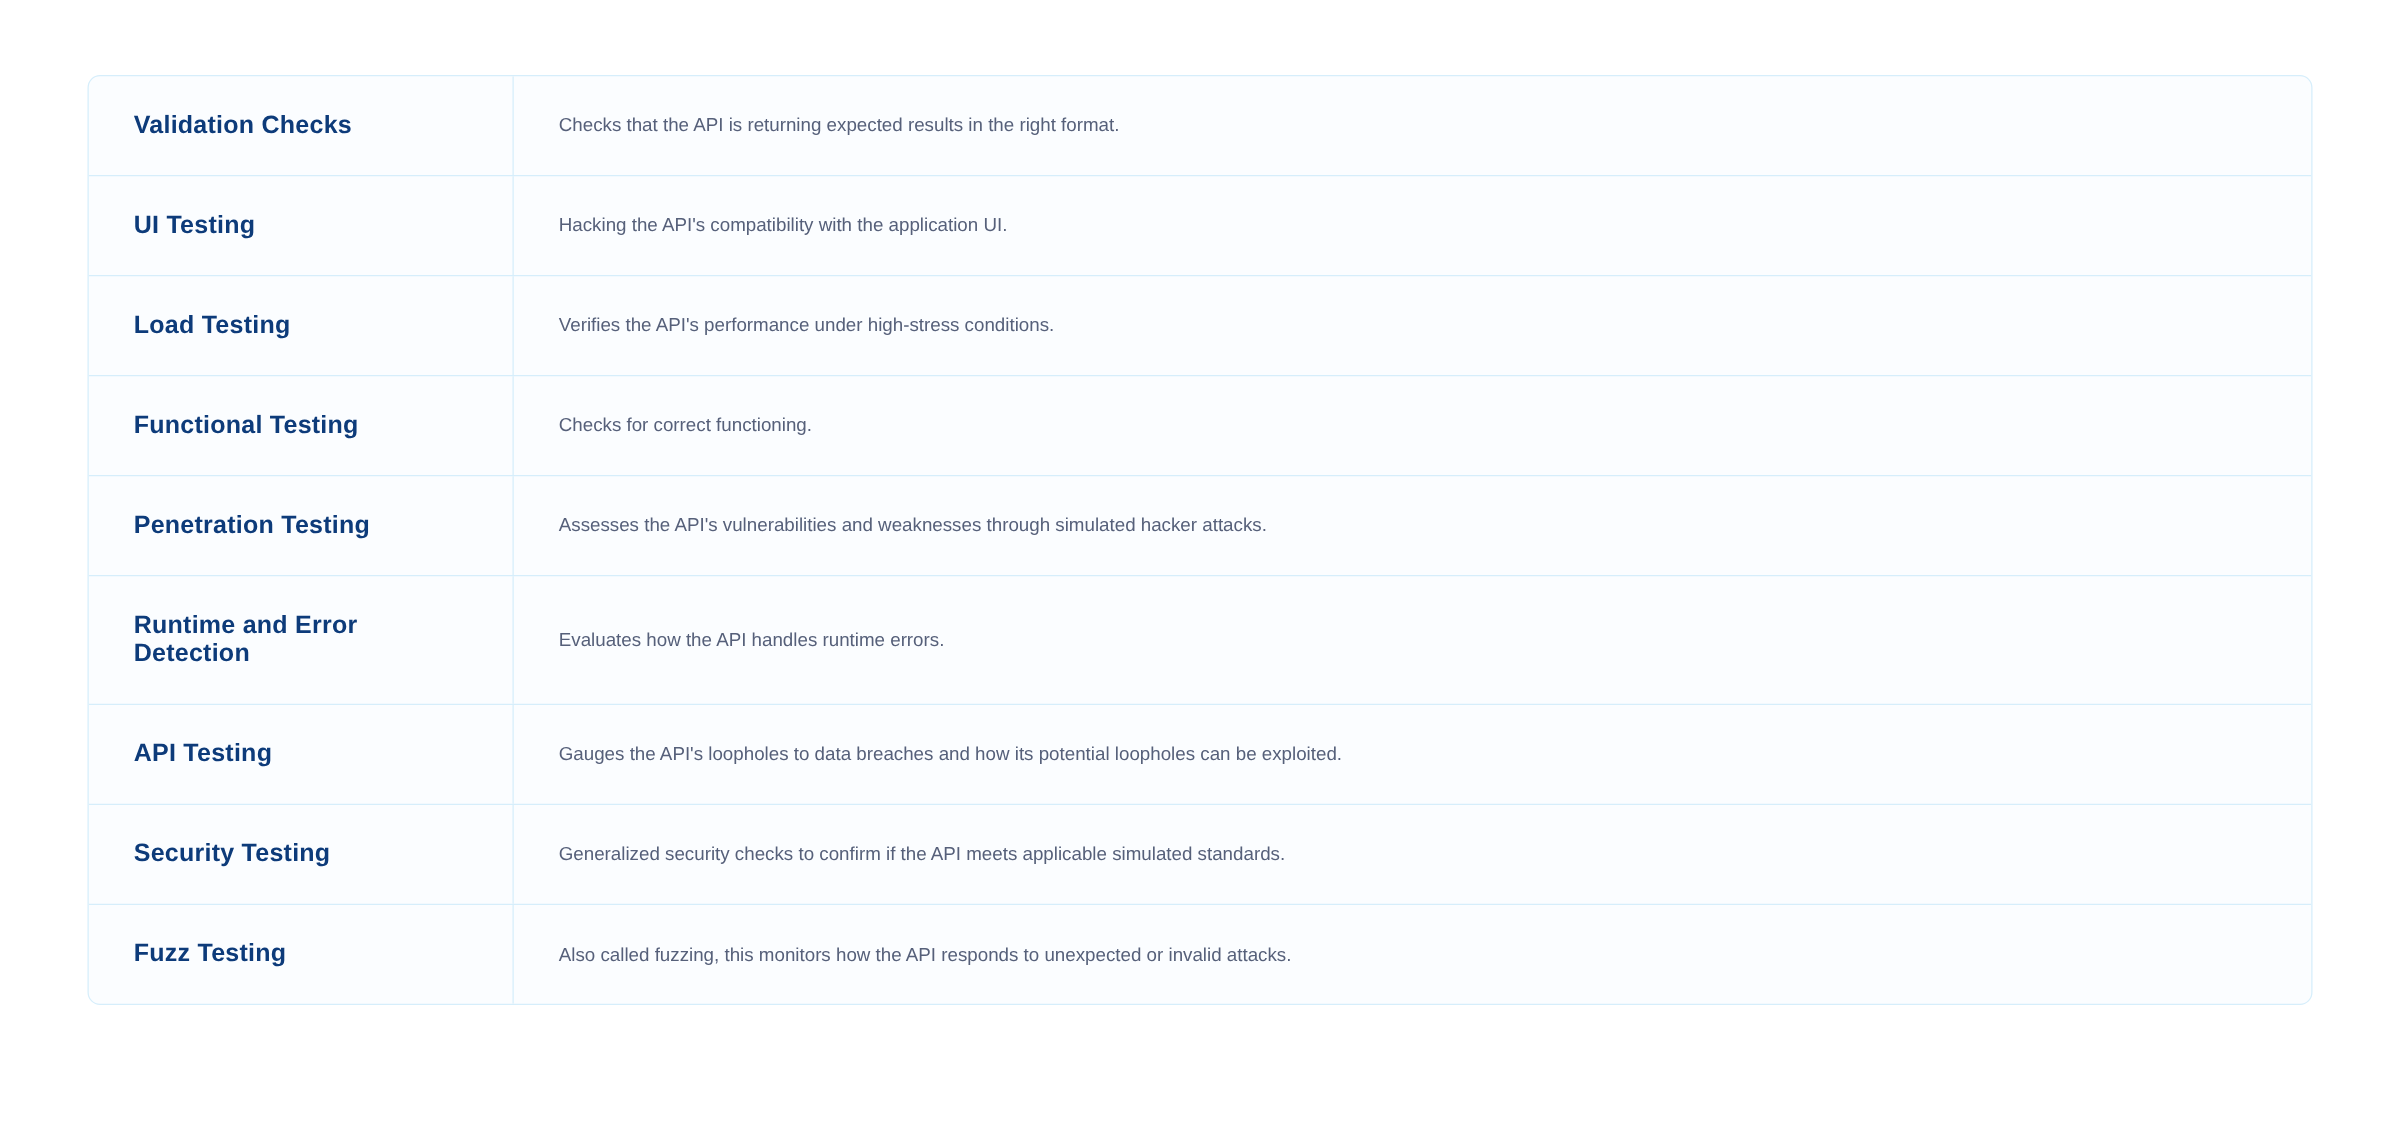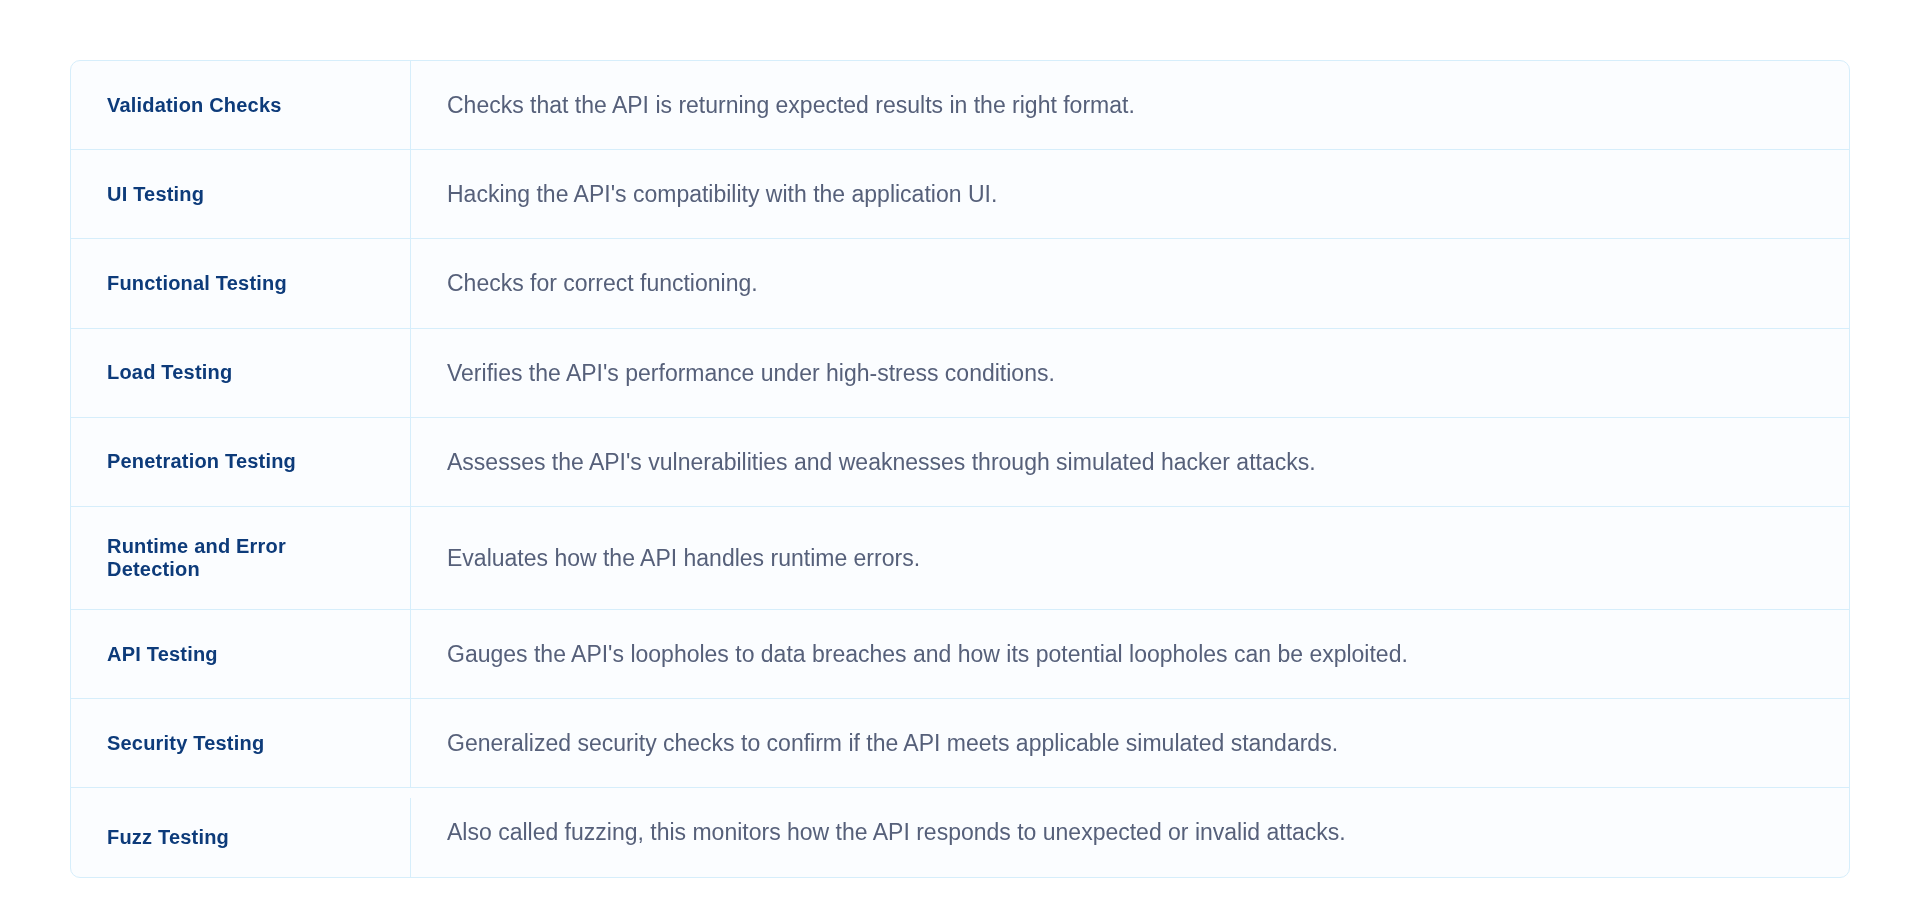--- a/index.html
+++ b/index.html
@@ -40,21 +40,21 @@
     display: flex;
     align-items: center;
   }
   .term {
     font-weight: 700;
     font-size: 20px;
     color: #0d3b7a;
     letter-spacing: 0.2px;
   }
   .description {
-    font-size: 23px;
+    font-size: 15px;
     color: #56607a;
     font-weight: 400;
     line-height: 1.4;
   }
 </style>
 </head>
 <body>
 
 <div class="table-container">
   <div class="table-row">
@@ -68,32 +68,32 @@
   <div class="table-row">
     <div class="cell-left">
       <span class="term">UI Testing</span>
     </div>
     <div class="cell-right">
       <span class="description">Hacking the API's compatibility with the application UI.</span>
     </div>
   </div>
   <div class="table-row">
     <div class="cell-left">
+      <span class="term">Load Testing</span>
+    </div>
+    <div class="cell-right">
+      <span class="description">Verifies the API's performance under high-stress conditions.</span>
+    </div>
+  </div>
+  <div class="table-row">
+    <div class="cell-left">
       <span class="term">Functional Testing</span>
     </div>
     <div class="cell-right">
       <span class="description">Checks for correct functioning.</span>
-    </div>
-  </div>
-  <div class="table-row">
-    <div class="cell-left">
-      <span class="term">Load Testing</span>
-    </div>
-    <div class="cell-right">
-      <span class="description">Verifies the API's performance under high-stress conditions.</span>
     </div>
   </div>
   <div class="table-row">
     <div class="cell-left">
       <span class="term">Penetration Testing</span>
     </div>
     <div class="cell-right">
       <span class="description">Assesses the API's vulnerabilities and weaknesses through simulated hacker attacks.</span>
     </div>
   </div>

